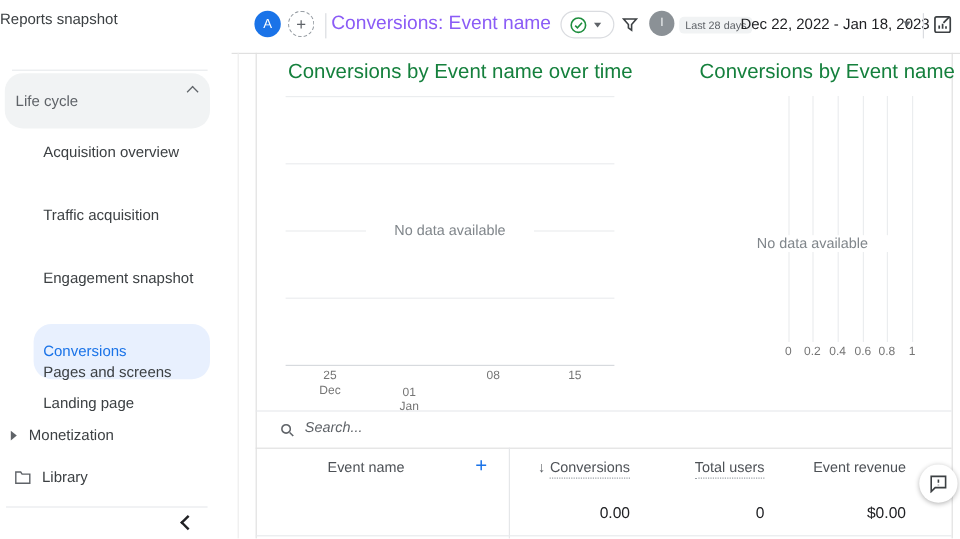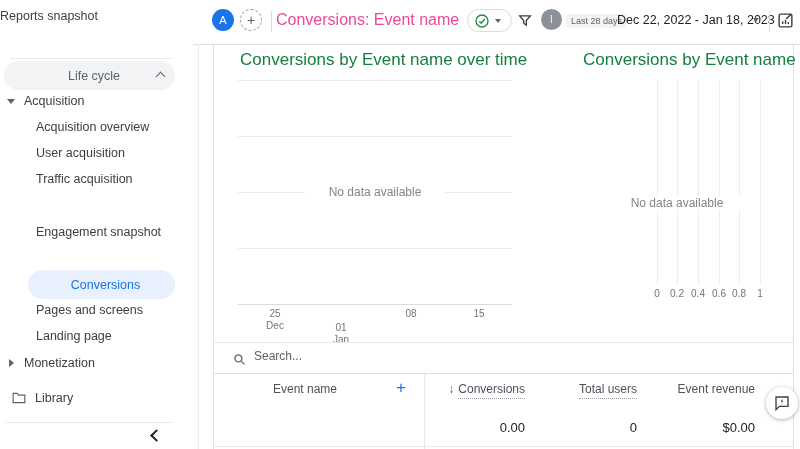--- a/index.html
+++ b/index.html
@@ -9,54 +9,54 @@
   .hline, .vline { position: absolute; }
   .hline { height: 1px; background: #e0e0e0; }
   .vline { width: 1px; background: #e0e0e0; }
 
   
   .sidebar { position: absolute; left: 0; top: 0; width: 198px; height: 449px; background: #fff; }
   .srow { position: absolute; left: 0; width: 198px; height: 26px; display: flex; align-items: center; font-size: 12.5px; color: #3c4043; cursor: pointer; }
   .lvl0 { }
   .lvl1 { padding-left: 24px; }
   .lvl2 { padding-left: 36px; }
-  .pill { border-radius: 15px; height: 29px; justify-content: center; }
+  .pill { border-radius: 15px; height: 46px; }
   .pill-light { background: #f1f3f4; color: #5f6368; }
   .pill-mid { background: #e6e8ea; color: #202124; }
   .pill-sel { background: #e8f0fe; }
   .pill-sel .slabel { color: #1a73e8; }
   .tri-down { width: 0; height: 0; border-left: 4px solid transparent; border-right: 4px solid transparent; border-top: 5px solid #5f6368; position: absolute; left: 7px; top: 11px; }
   .tri-right { width: 0; height: 0; border-top: 4px solid transparent; border-bottom: 4px solid transparent; border-left: 5px solid #5f6368; position: absolute; left: 9px; top: 9px; }
   .chev-up { position: absolute; left: 157px; top: 13px; width: 7px; height: 7px; border-left: 1.5px solid #5f6368; border-top: 1.5px solid #5f6368; transform: rotate(45deg); }
   .chev-left { position: absolute; left: 152px; top: 431px; width: 9px; height: 9px; border-left: 2px solid #202124; border-bottom: 2px solid #202124; transform: rotate(45deg); cursor: pointer; }
   .sicon { display: inline-flex; margin-right: 9px; }
 
   
   .avatar { position: absolute; left: 212px; top: 9px; width: 22px; height: 22px; border-radius: 50%; background: #1a73e8; color: #fff; font-size: 11px; display: flex; align-items: center; justify-content: center; cursor: pointer; }
   .add-comp { position: absolute; left: 240px; top: 9px; width: 22px; height: 22px; border-radius: 50%; border: 1.4px dashed #9aa0a6; color: #5f6368; font-size: 14px; display: flex; align-items: center; justify-content: center; cursor: pointer; }
-  .page-title { position: absolute; left: 276px; top: 11px; font-size: 16px; color: #ec4899; white-space: nowrap; }
+  .page-title { position: absolute; left: 276px; top: 11px; font-size: 16px; color: #8b5cf6; white-space: nowrap; }
   .check-pill { position: absolute; left: 467px; top: 9px; width: 45px; height: 23px; border: 1px solid #dadce0; border-radius: 12px; display: flex; align-items: center; padding: 0 6px; gap: 5px; cursor: pointer; background: #fff; }
   .caret { width: 0; height: 0; border-left: 3.5px solid transparent; border-right: 3.5px solid transparent; border-top: 4.5px solid #5f6368; }
   .funnel-btn { position: absolute; left: 517px; top: 12px; cursor: pointer; }
   .avatar2 { position: absolute; left: 541px; top: 9px; width: 21px; height: 21px; border-radius: 50%; background: #8b9196; color: #f1f3f4; font-size: 10px; display: flex; align-items: center; justify-content: center; cursor: pointer; }
   .date-badge { position: absolute; left: 566px; top: 14px; background: #f1f3f4; border-radius: 4px; font-size: 9px; color: #5f6368; padding: 2px 5px; }
   .date-range { position: absolute; left: 617px; top: 13px; font-size: 12.5px; color: #202124; white-space: nowrap; cursor: pointer; }
   .date-caret { position: absolute; left: 753px; top: 18px; }
   .customize-btn { position: absolute; left: 777px; top: 12px; cursor: pointer; }
 
   
   .chart-title { position: absolute; font-size: 17px; color: #15803d; white-space: nowrap; }
   .gl-h { position: absolute; left: 238px; width: 274px; height: 1px; background: #ebedef; }
   .gl-v { position: absolute; top: 80px; width: 1px; height: 205px; background: #ebedef; }
   .no-data { position: absolute; width: 140px; text-align: center; font-size: 12px; color: #80868b; background: #fff; z-index: 2; }
   .xtick { position: absolute; width: 30px; text-align: center; font-size: 10px; color: #757575; line-height: 12px; }
   .vtick { position: absolute; width: 26px; text-align: center; font-size: 10px; color: #757575; top: 288px; }
 
   
-  .search-input { position: absolute; left: 254px; top: 349px; width: 250px; border: none; outline: none; font-size: 12px; color: #b91c1c; font-family: "Liberation Sans", sans-serif; background: transparent; }
+  .search-input { position: absolute; left: 254px; top: 349px; width: 250px; border: none; outline: none; font-size: 12px; color: #b91c1c; font-family: "Liberation Sans", sans-serif; background: transparent; font-style: italic; }
   .search-input::placeholder { color: #5f6368; }
   .search-icon { position: absolute; left: 233px; top: 352px; }
   .th { position: absolute; top: 382px; font-size: 12px; color: #4d5156; white-space: nowrap; cursor: pointer; }
   .th .u-dot { border-bottom: 1.5px dotted #9aa0a6; padding-bottom: 2px; }
   .add-col { position: absolute; left: 396px; top: 378px; font-size: 17px; color: #1a73e8; cursor: pointer; }
   .tval { position: absolute; top: 420px; font-size: 13px; color: #202124; white-space: nowrap; }
   .sort-arrow { margin-right: 4px; color: #5f6368; }
 
   .feedback-btn { position: absolute; left: 766px; top: 387px; width: 32px; height: 32px; border-radius: 50%; background: #fff; box-shadow: 0 1px 4px rgba(0,0,0,.3); display: flex; align-items: center; justify-content: center; cursor: pointer; z-index: 5; }
 </style>
@@ -70,29 +70,22 @@
       <span class="slabel lvl0">Reports snapshot</span>
     </div>
 
     <div class="hline" style="top:58px;left:10px;width:163px;background:#e8eaed"></div>
 
     <div class="srow pill pill-light" style="top:61px;left:4px;width:171px">
       <span class="slabel" style="padding-left:9px">Life cycle</span>
       <span class="chev-up" style="left:153px;top:12px"></span>
     </div>
 
-    <div class="srow" style="top:88px">
-      <span class="tri-down"></span>
-      <span class="slabel lvl1">Acquisition</span>
-    </div>
     <div class="srow" style="top:114px">
       <span class="slabel lvl2">Acquisition overview</span>
-    </div>
-    <div class="srow" style="top:140px">
-      <span class="slabel lvl2">User acquisition</span>
     </div>
     <div class="srow" style="top:166px">
       <span class="slabel lvl2">Traffic acquisition</span>
     </div>
 
     <div class="srow" style="top:219px">
       <span class="slabel lvl2">Engagement snapshot</span>
     </div>
     <div class="srow pill pill-sel" style="top:270px;left:28px;width:147px">
       <span class="slabel" style="padding-left:8px">Conversions</span>

